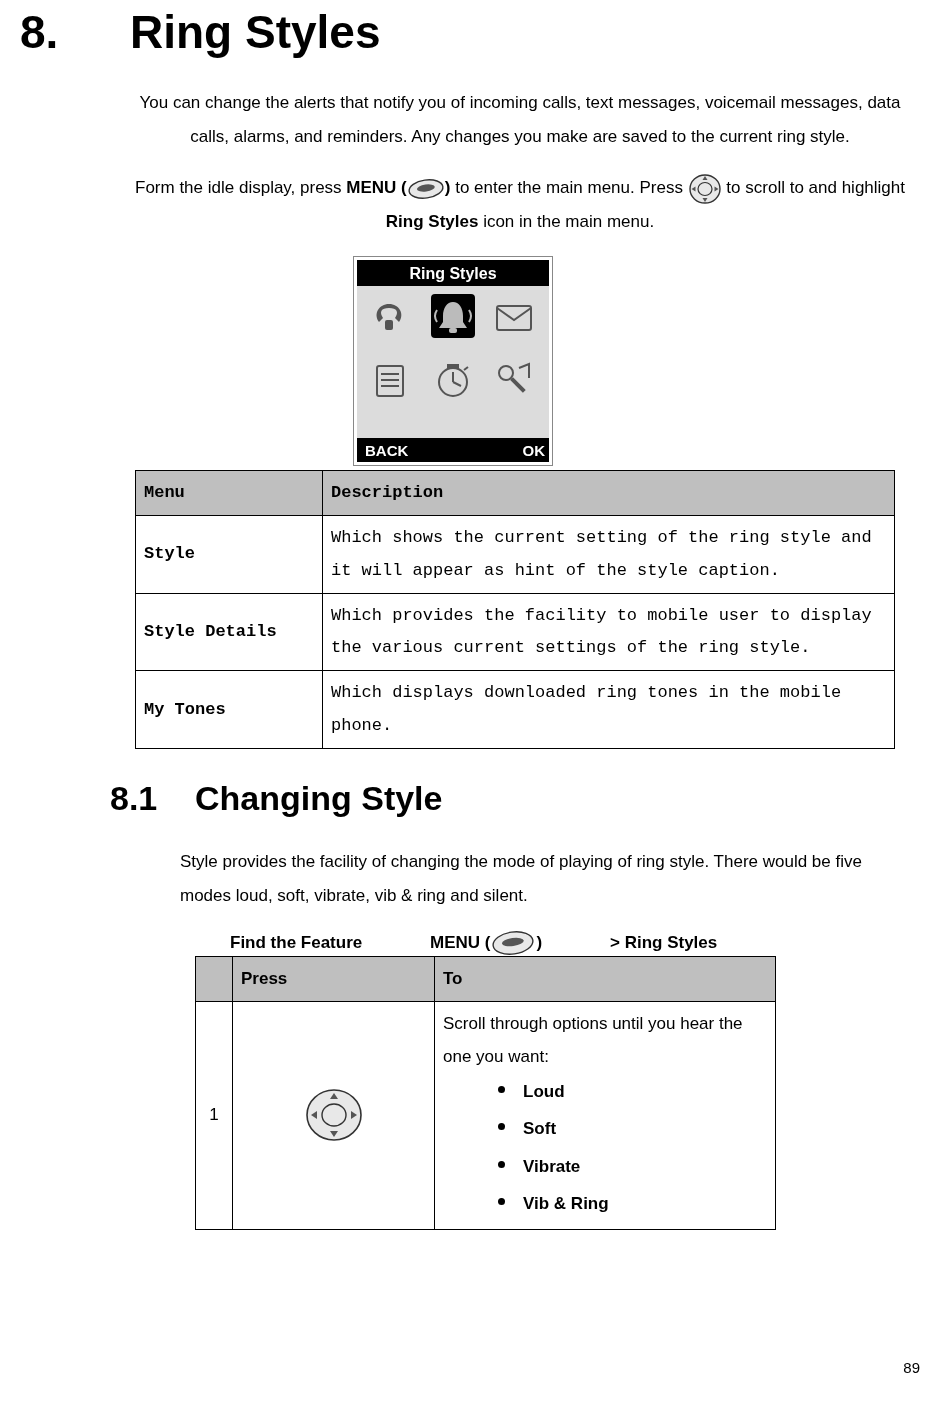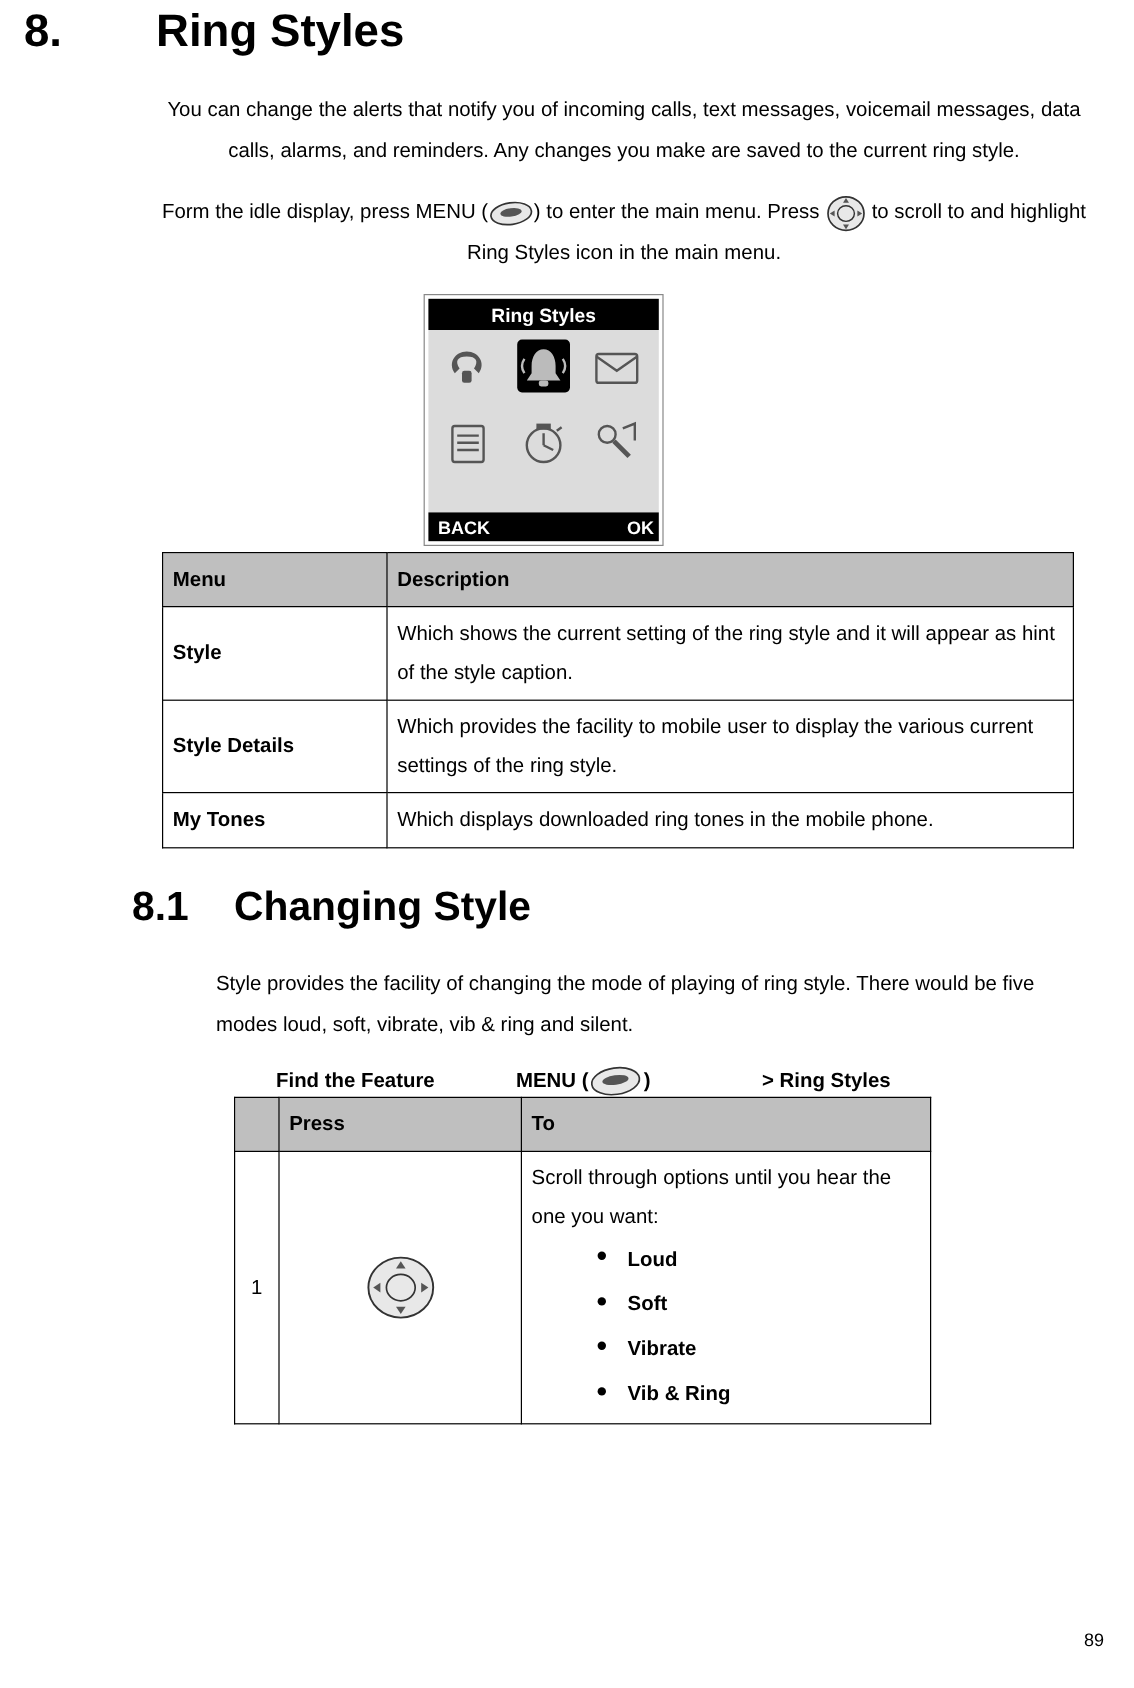--- a/index.html
+++ b/index.html
@@ -8,38 +8,38 @@
     font-family: Arial, Helvetica, sans-serif;
     background: #fff;
     width: 945px;
     position: relative;
     min-height: 1407px;
   }
   .page {
     padding: 0 40px 0 0;
   }
   .section-title {
-    font-size: 38px;
+    font-size: 46px;
     font-weight: bold;
     margin: 0;
     padding: 5px 0 10px 20px;
   }
   .section-number {
     display: inline-block;
     width: 110px;
   }
   .body-indent {
     margin-left: 135px;
     text-align: center;
   }
   .body-text {
     font-size: 17px;
     line-height: 2.0;
   }
-  .bold { font-weight: normal; }
+  .bold { font-weight: bold; }
   .inline-icon-oval {
     display: inline-block;
     vertical-align: middle;
   }
   .inline-icon-oval svg {
     display: block;
   }
   .inline-icon-nav {
     display: inline-block;
     vertical-align: middle;
@@ -48,20 +48,21 @@
   .screenshot-holder {
     text-align: center;
     margin: 10px 0 0 0;
   }
   .screenshot-holder svg { display: inline-block; }
   table.menu-table {
     border-collapse: collapse;
     width: 760px;
     margin-left: 135px;
     margin-top: 0;
+    font-family: Liberation Mono, monospace;
   }
   table.menu-table th, table.menu-table td {
     border: 1px solid #000;
     padding: 6px 8px;
     font-size: 17px;
     text-align: left;
     vertical-align: top;
     line-height: 1.9;
   }
   table.menu-table th {
@@ -89,21 +90,21 @@
   .feature-line {
     font-size: 17px;
     font-weight: bold;
     display: flex;
     align-items: center;
     margin-left: 230px;
     margin-top: 15px;
   }
   .feature-col1 { width: 200px; }
   .feature-col2 { width: 180px; display: flex; align-items: center; }
-  .feature-col3 { white-space: nowrap; margin-left: 25px; }
+  .feature-col3 { white-space: nowrap; }
   .feature-line2 {
     font-size: 17px;
     font-weight: bold;
     margin-left: 610px;
     margin-top: 18px;
     margin-bottom: 5px;
   }
   table.press-table {
     border-collapse: collapse;
     width: 581px;

